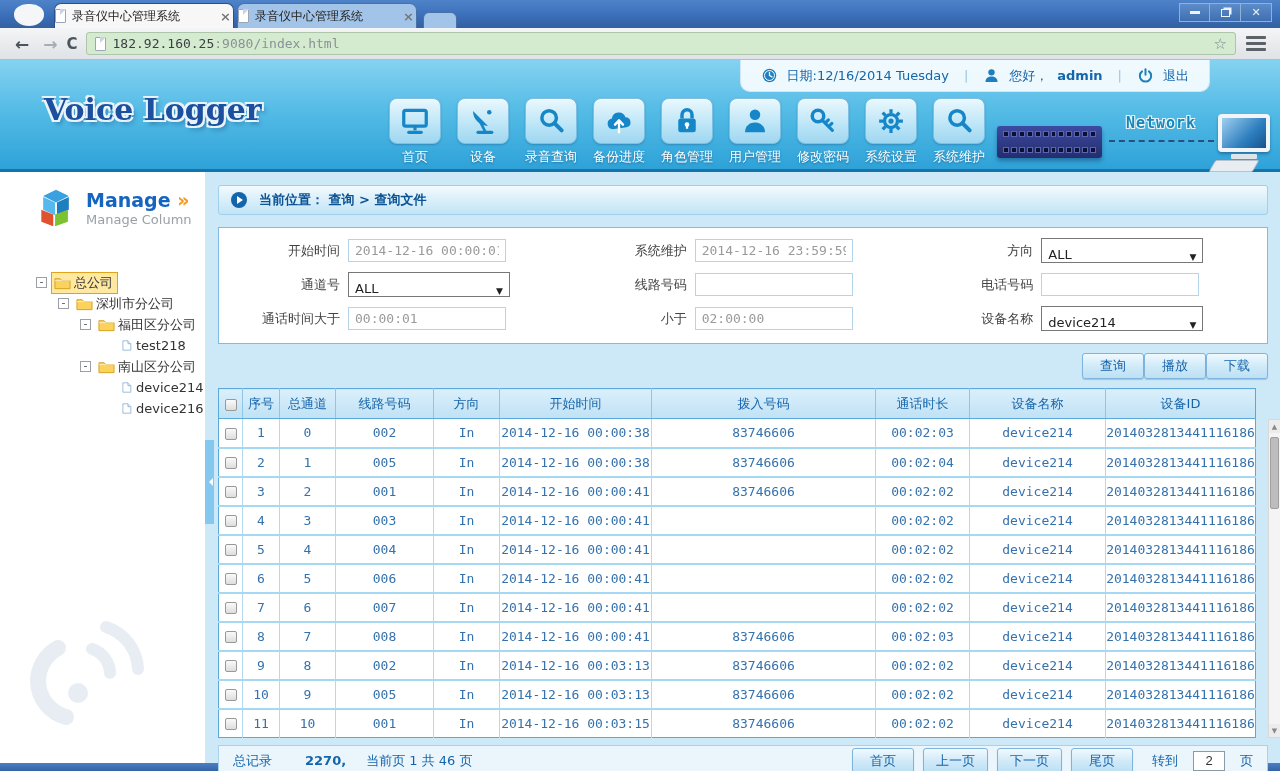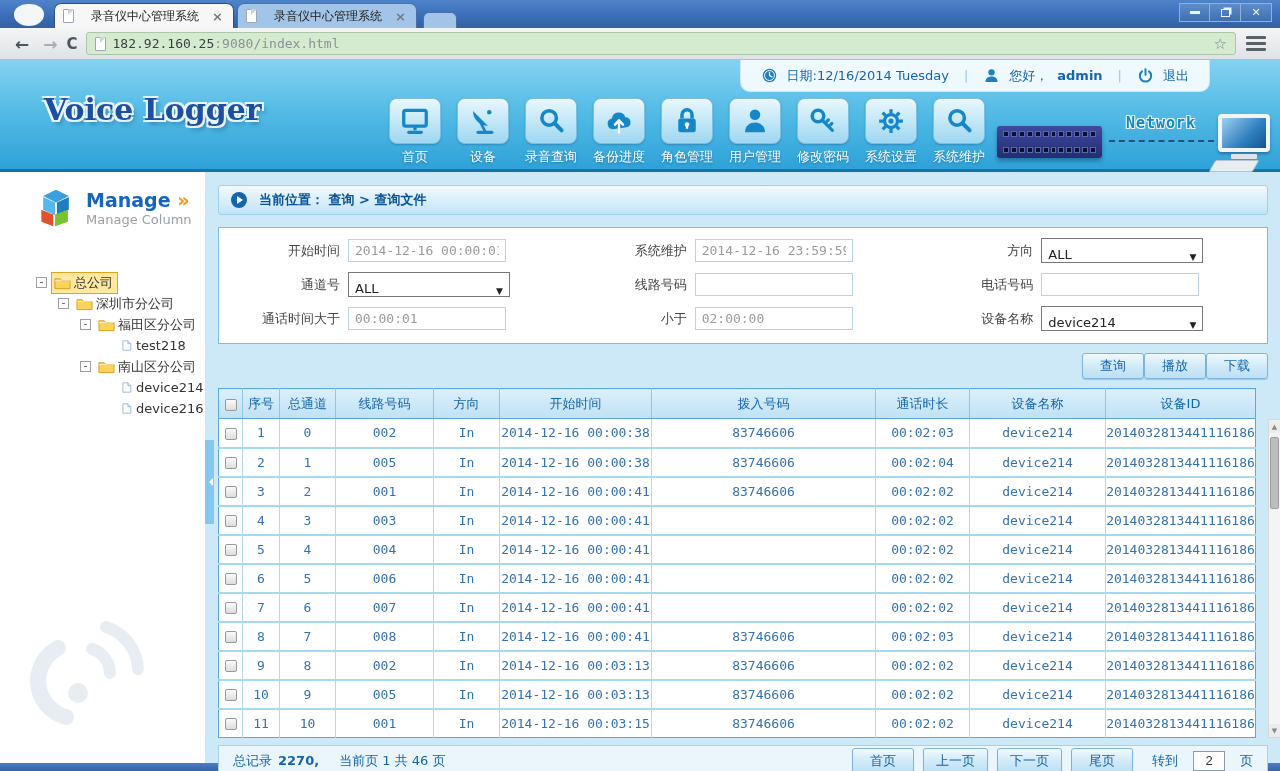--- a/index.html
+++ b/index.html
@@ -2,21 +2,21 @@
 <html><head>
 <meta charset="utf-8">
 <style>
   * { margin:0; padding:0; box-sizing:border-box; }
   body { font-family:"DejaVu Sans", sans-serif; background:#222; }
   .screen { width:1280px; height:771px; position:relative; overflow:hidden; background:#fff; }
 
   
   .titlebar { height:28px; background:linear-gradient(#4e83c9,#3a6db8 60%,#33619f); display:flex; align-items:flex-end; position:relative; }
   .app-blob { width:30px; height:22px; background:#f4f6f8; border-radius:45% 45% 50% 50%; margin:0 10px 2px 14px; }
-  .tab { height:25px; display:flex; align-items:center; padding:0 8px; width:180px; border-radius:7px 7px 0 0; position:relative;text-align:center; }
+  .tab { height:25px; display:flex; align-items:center; padding:0 0; width:180px; border-radius:7px 7px 0 0; position:relative; }
   .tab.active { background:#f7f7f7; border:1px solid #2d4f86; border-bottom:none; z-index:2; }
   .tab.inactive { background:#a3c4e9; border:1px solid #4a70a8; border-bottom:none; margin-left:3px; }
   .tab-title { font-size:12px; color:#222; flex:1; overflow:hidden; white-space:nowrap; margin-left:6px; }
   .tab-close { color:#777; font-size:13px; font-weight:bold; padding:0 2px; cursor:default; }
   .page-ico { width:11px; height:14px; background:#fff; border:1px solid #9aa6b5; border-radius:1px; position:relative; flex:none; }
   .page-ico::after { content:""; position:absolute; right:-1px; top:-1px; border:3px solid; border-color:#c9d4e0 transparent transparent #c9d4e0; }
   .newtab { width:34px; height:16px; background:#a3c4e9; border:1px solid #4a70a8; border-bottom:none; border-radius:6px 6px 0 0; margin-left:6px; margin-bottom:0; }
   .winctl { position:absolute; right:8px; top:3px; display:flex; }
   .winctl span { width:31px; height:19px; border:1px solid #8fb0d8; background:linear-gradient(#5d8cc9,#3f6fb0); color:#eef3fa; display:flex; align-items:center; justify-content:center; font-size:11px; font-weight:bold; }
   .winctl span + span { border-left:none; }
@@ -105,21 +105,21 @@
   table.grid td:last-child { border-right:none; }
   table.grid tr:last-child td { border-bottom:none; }
   .cb { width:12px; height:12px; border:1px solid #999; border-radius:2px; background:linear-gradient(#fafafa,#ddd); display:inline-block; vertical-align:middle; }
   .vscroll { position:absolute; right:-13px; top:31px; width:13px; bottom:0; background:#f4f4f4; border:1px solid #d8d8d8; }
   .vscroll .sarr { position:absolute; left:0; width:11px; height:13px; display:flex; align-items:center; justify-content:center; font-size:7px; color:#888; background:#ececec; }
   .vscroll .up { top:0; } .vscroll .down { bottom:0; }
   .vscroll .thumb { position:absolute; left:1px; top:17px; width:9px; height:72px; background:#bdbdbd; border:1px solid #a0a0a0; border-radius:2px; }
 
   .pagefoot { margin-top:7px; height:31px; background:#eaf5fc; border:1px solid #a5d2ec; display:flex; align-items:center; padding:0 14px; font-size:13px; color:#1565ab; }
   .pf-left { flex:1; display:flex; gap:6px; align-items:center; }
-  .pf-left b { font-weight:bold; }
+  .pf-left b { font-weight:bold;margin-left:27px; }
   .pf-btns { display:flex; gap:9px; align-items:center; }
   .goto-input { width:32px; height:20px; border:1px solid #8a9aa8; text-align:center; font-size:13px; color:#333; margin:0 6px; }
 
   .bottombar { height:9px; background:linear-gradient(#4a7ec4,#33619f); }
 </style>
 </head>
 <body>
 
 <div class="screen">
 

